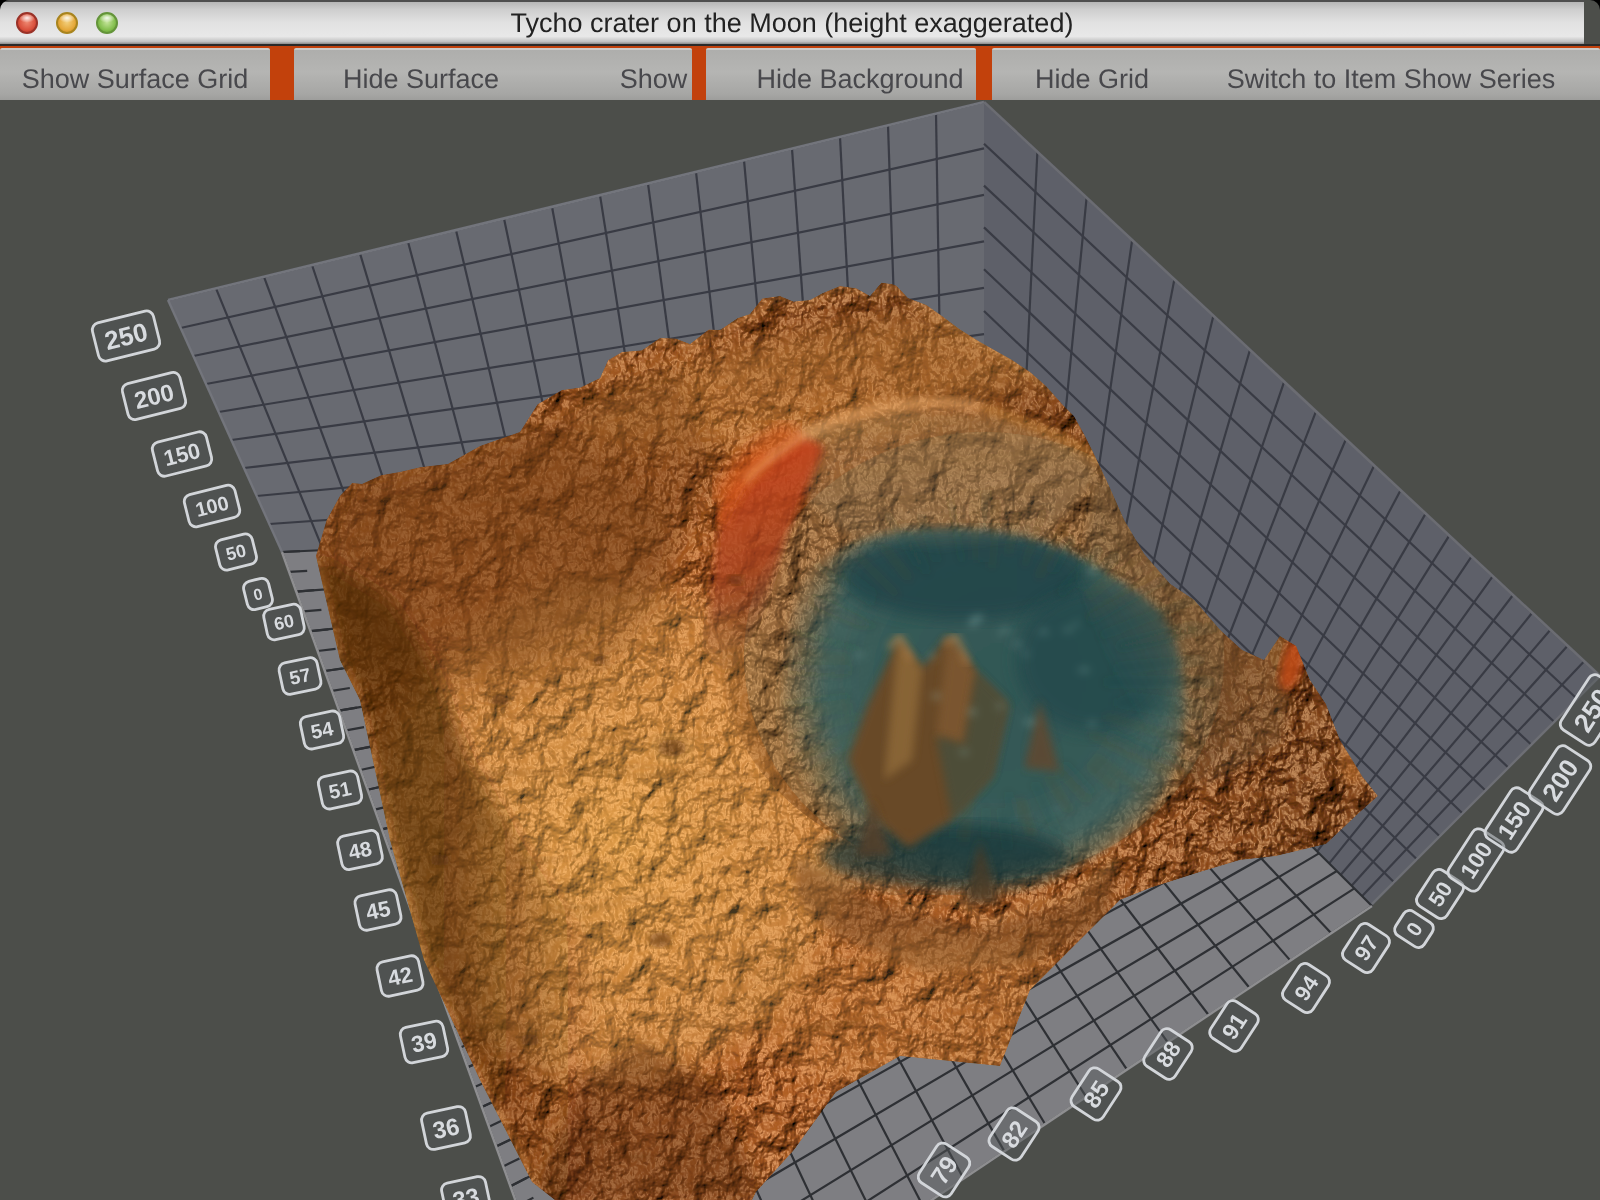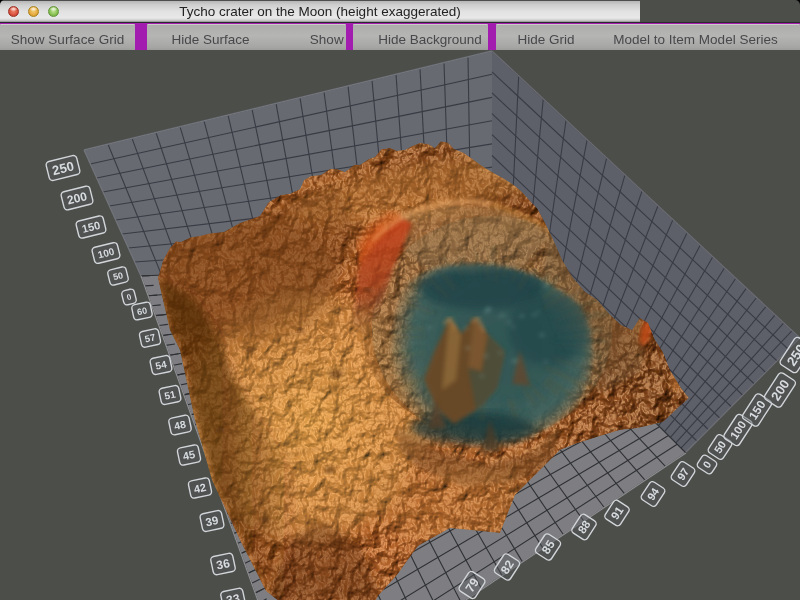--- a/index.html
+++ b/index.html
@@ -1,38 +1,38 @@
 <!DOCTYPE html>
 <html><head><meta charset="utf-8"><style>
 html,body{margin:0;padding:0;background:#000;}
 #win{position:relative;width:800px;height:600px;overflow:hidden;background:#4c4e4a;font-family:"Liberation Sans",sans-serif;border-radius:5px 5px 0 0;}
-#titlebar{position:absolute;top:0;left:0;width:640px;height:22px;background:linear-gradient(#b6b6b6 0%,#cecece 18%,#e2e2e2 50%,#e8e8e8 82%,#c2c2c2 94%,#8a8a8a 100%);border-top:1px solid #4e4e4e;box-sizing:border-box;}
+#titlebar{position:absolute;top:0;left:0;width:792px;height:22px;background:linear-gradient(#b6b6b6 0%,#cecece 18%,#e2e2e2 50%,#e8e8e8 82%,#c2c2c2 94%,#8a8a8a 100%);border-top:1px solid #4e4e4e;box-sizing:border-box;}
 #title{position:absolute;top:0;left:0;width:100%;text-align:center;font-size:13.5px;line-height:22px;color:#222222;}
 .tl{position:absolute;top:5px;width:11px;height:11px;border-radius:50%;box-sizing:border-box;}
 #tl-r{left:8px;background:radial-gradient(ellipse 60% 35% at 50% 22%,rgba(255,255,255,.9),rgba(255,255,255,0) 75%),radial-gradient(circle at 50% 45%,#ee8871,#d9503c 60%,#a82a1e 100%);border:1px solid #9a3228;}
 #tl-y{left:28px;background:radial-gradient(ellipse 60% 35% at 50% 22%,rgba(255,255,255,.9),rgba(255,255,255,0) 75%),radial-gradient(circle at 50% 45%,#f2cf7c,#e5a83a 60%,#b67d12 100%);border:1px solid #a8841e;}
 #tl-g{left:47.5px;background:radial-gradient(ellipse 60% 35% at 50% 22%,rgba(255,255,255,.9),rgba(255,255,255,0) 75%),radial-gradient(circle at 50% 45%,#c4e49a,#84bf4e 60%,#5a9428 100%);border:1px solid #64943a;}
-#btnrow{position:absolute;top:22px;left:0;width:800px;height:28px;background:#a21caf;border-top:1px solid #2a2a2a;box-sizing:border-box;}
+#btnrow{position:absolute;top:22px;left:0;width:800px;height:28px;background:#c2410c;border-top:1px solid #2a2a2a;box-sizing:border-box;}
 .btn{position:absolute;top:1px;height:27px;background:linear-gradient(#aeaeac,#b5b5b3 42%,#a6a6a4 85%,#9a9a98);border-top:1px solid #cbcbc9;color:#48484c;font-size:13.5px;text-align:center;line-height:29px;box-sizing:border-box;border-radius:1px;overflow:hidden;}
 #scenewrap{position:absolute;top:50px;left:0;}
 </style></head><body>
 <div id="win">
  <div id="titlebar">
       <div id="title">Tycho crater on the Moon (height exaggerated)</div>
   <div class="tl" id="tl-r"></div>
       <div class="tl" id="tl-y"></div>
       <div class="tl" id="tl-g"></div>
     </div>
  <div id="btnrow">
       <div class="btn" style="left:0px;width:135px;">Show Surface Grid</div>
       <div class="btn" style="left:147px;width:127px;">Hide Surface</div>
       <div class="btn" style="left:263px;width:82.5px;padding-left:45px;">Show Flat</div>
       <div class="btn" style="left:353px;width:135px;padding-left:19px;">Hide Background</div>
       <div class="btn" style="left:496px;width:100px;">Hide Grid</div>
-      <div class="btn" style="left:591px;width:209px;">Model to Item Model Series</div>
+      <div class="btn" style="left:591px;width:209px;">Switch to Item Show Series</div>
     </div>
  <div id="scenewrap"><svg id="scene" width="800" height="550" viewBox="0 50 800 550" xmlns="http://www.w3.org/2000/svg" font-family="'Liberation Sans', sans-serif">
         <rect x="0" y="50" width="800" height="550" fill="#4c4e4a"></rect>
         <polygon points="84.0,150.0 492.0,51.0 492.0,260.0 141.0,276.0" fill="#686a71"></polygon>
         <polygon points="492.0,51.0 800.0,338.0 686.0,453.0 492.0,260.0" fill="#5e6069"></polygon>
         <polygon points="141.0,276.0 492.0,260.0 686.0,453.0 298.0,712.0" fill="#7e7e82"></polygon>
         <g>
           <line x1="108.0" y1="144.2" x2="161.6" y2="275.1" stroke="#393b44" stroke-width="1.1"></line>
           <line x1="132.0" y1="138.4" x2="182.3" y2="274.1" stroke="#393b44" stroke-width="1.1"></line>
           <line x1="156.0" y1="132.5" x2="202.9" y2="273.2" stroke="#393b44" stroke-width="1.1"></line>

